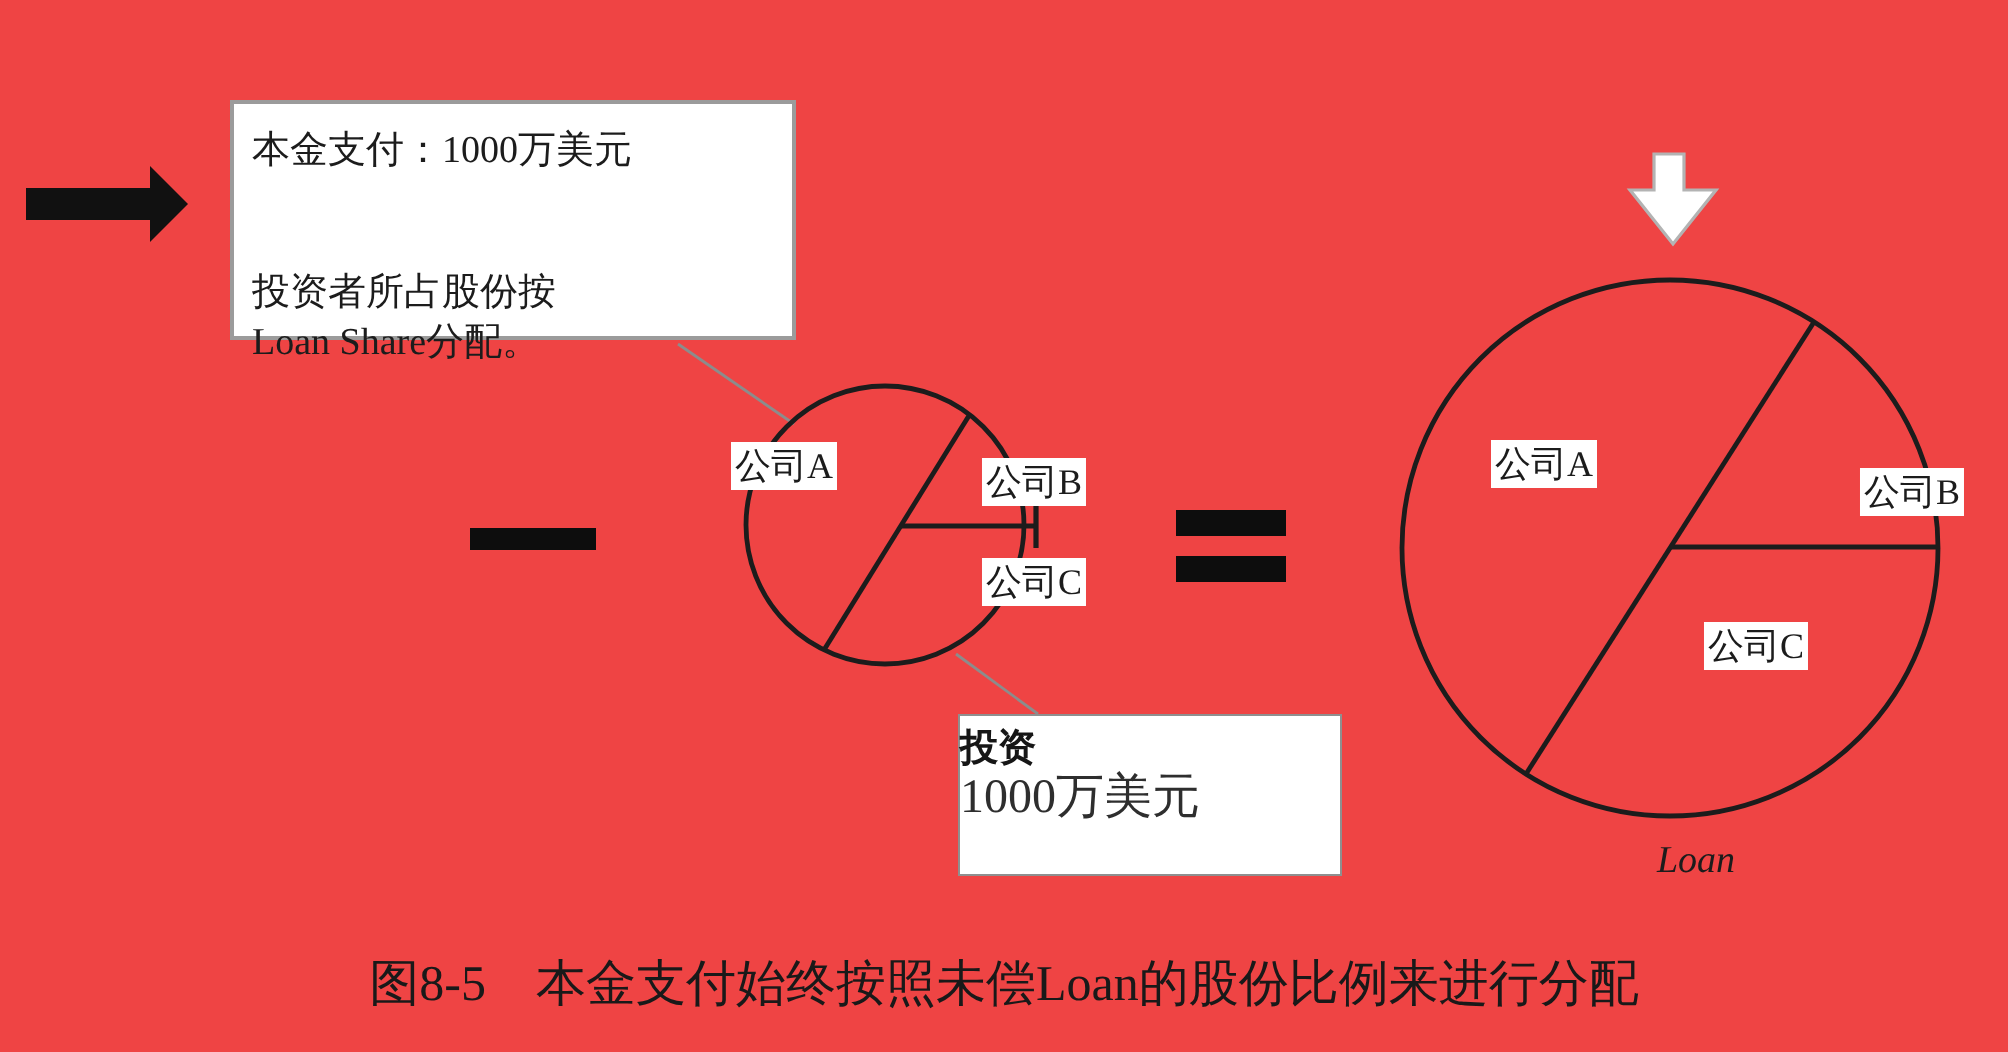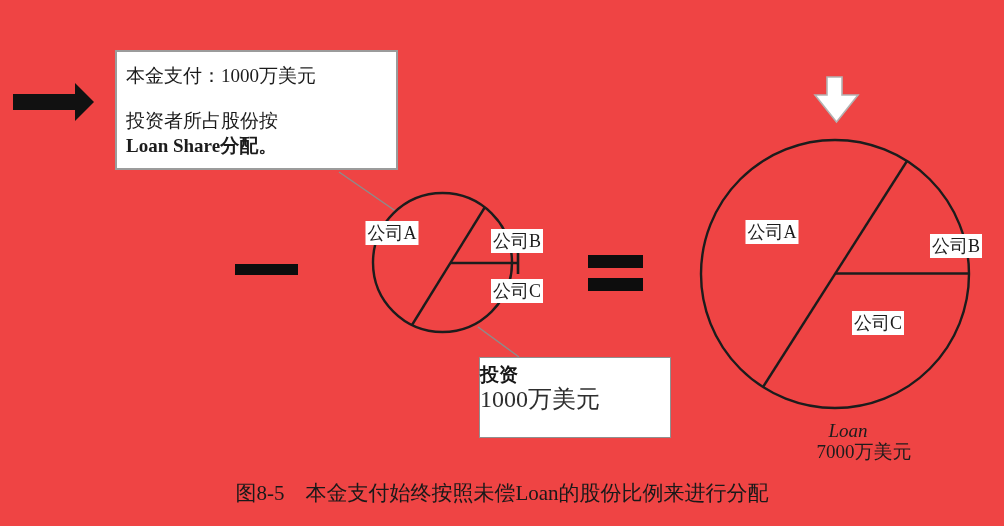--- a/index.html
+++ b/index.html
@@ -13,22 +13,22 @@
   }
   .lineart{position:absolute;left:0;top:0;z-index:1;}
 
   .note-box{
     position:absolute;left:115px;top:50px;width:283px;height:120px;
     border:2px solid #9b9b9b;background:#ffffff;box-sizing:border-box;
     font-size:19px;line-height:22px;z-index:2;
   }
   .note-box p{margin:0;padding-left:9px;}
   .note-box .l1{margin-top:13px;}
-  .note-box .l2{margin-top:23px;}
-  .note-box .l3{margin-top:3px;font-weight:bold;}
+  .note-box .l2{margin-top:49px;}
+  .note-box .l3{margin-top:3px;}
 
   .alloc-box{
     position:absolute;left:479px;top:357px;width:192px;height:81px;
     border:1.5px solid #8f8f8f;background:#ffffff;box-sizing:border-box;
     z-index:2;
   }
   .alloc-box .b{
     font-family:"Liberation Sans","DejaVu Sans",sans-serif;
     font-weight:bold;font-size:19px;line-height:25px;color:#161616;
   }
@@ -39,21 +39,21 @@
     position:absolute;transform:translate(-50%,-50%);
     background:#ffffff;padding:0 2px;white-space:nowrap;
     font-size:18px;color:#1c1c1c;z-index:2;
   }
   .plain-label{
     position:absolute;transform:translate(-50%,-50%);
     white-space:nowrap;font-size:19px;color:#1c1c1c;z-index:2;
   }
   .figure-caption{
     position:absolute;left:0;top:481px;width:100%;
-    text-align:center;font-size:21px;line-height:24px;color:#191919;z-index:2;
+    text-align:center;font-size:25px;line-height:24px;color:#191919;z-index:2;
   }
 </style>
 </head>
 <body>
 
 <div class="canvas">
 
   <svg class="lineart" width="1004" height="526" viewBox="0 0 1004 526">
 
     <polygon points="13,94 75,94 75,83 94,102 75,121 75,110 13,110" fill="#111111"></polygon>
@@ -98,17 +98,16 @@
   <div class="alloc-box">
     <div class="b first">投资</div>
     <div class="r">1000万美元</div>
   </div>
 
   <div class="pie-label" style="left:772px;top:232px;">公司A</div>
   <div class="pie-label" style="left:956px;top:246px;">公司B</div>
   <div class="pie-label" style="left:878px;top:323px;">公司C</div>
 
   <div class="plain-label" style="left:848px;top:431px;font-style:italic;">Loan</div>
-  <div class="plain-label" style="left:864px;top:452px;">7000万美元</div>
 
   <div class="figure-caption">图8-5　本金支付始终按照未偿Loan的股份比例来进行分配</div>
 
 </div>
 
 </body></html>

